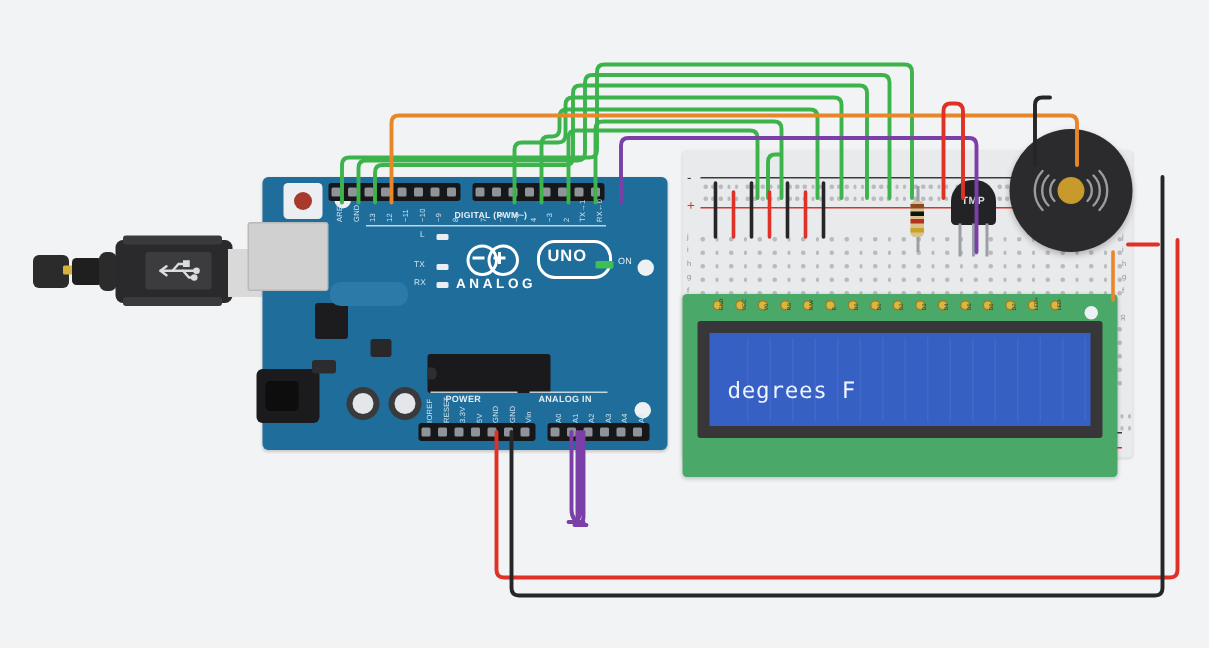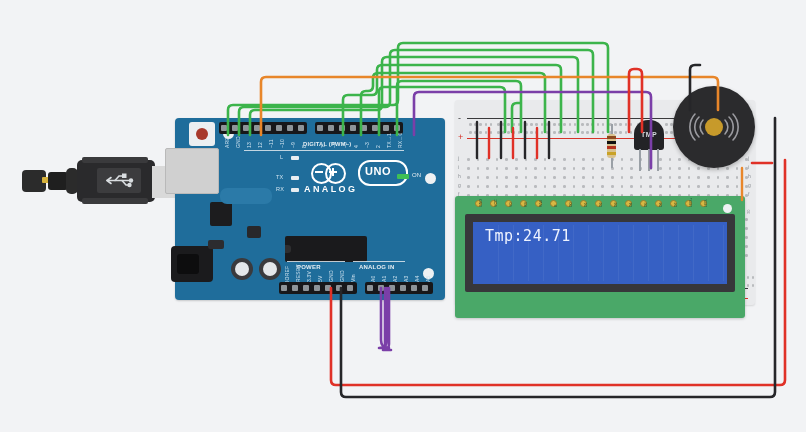--- a/index.html
+++ b/index.html
@@ -736,21 +736,21 @@
           <span class="lcd-cell" style="left:115px;top:3px;width:15px;height:56px;"></span>
           <span class="lcd-cell" style="left:130px;top:3px;width:15px;height:56px;"></span>
           <span class="lcd-cell" style="left:145px;top:3px;width:15px;height:56px;"></span>
           <span class="lcd-cell" style="left:160px;top:3px;width:15px;height:56px;"></span>
           <span class="lcd-cell" style="left:175px;top:3px;width:15px;height:56px;"></span>
           <span class="lcd-cell" style="left:190px;top:3px;width:15px;height:56px;"></span>
           <span class="lcd-cell" style="left:205px;top:3px;width:15px;height:56px;"></span>
           <span class="lcd-cell" style="left:220px;top:3px;width:15px;height:56px;"></span>
           <span class="lcd-cell" style="left:235px;top:3px;width:15px;height:56px;"></span>
         </div>
-      <div class="lcd-text" style="left:12px;top:5px;">Tmp:24.71</div>
+      <div class="lcd-text" style="left:12px;top:29px;">degrees F</div>
     </div>
     <div id="lcd-pins">
         <span class="lcd-pin" style="left:20px;top:4px"></span>
         <span class="lcd-pin" style="left:35px;top:4px"></span>
         <span class="lcd-pin" style="left:50px;top:4px"></span>
         <span class="lcd-pin" style="left:65px;top:4px"></span>
         <span class="lcd-pin" style="left:80px;top:4px"></span>
         <span class="lcd-pin" style="left:95px;top:4px"></span>
         <span class="lcd-pin" style="left:110px;top:4px"></span>
         <span class="lcd-pin" style="left:125px;top:4px"></span>

